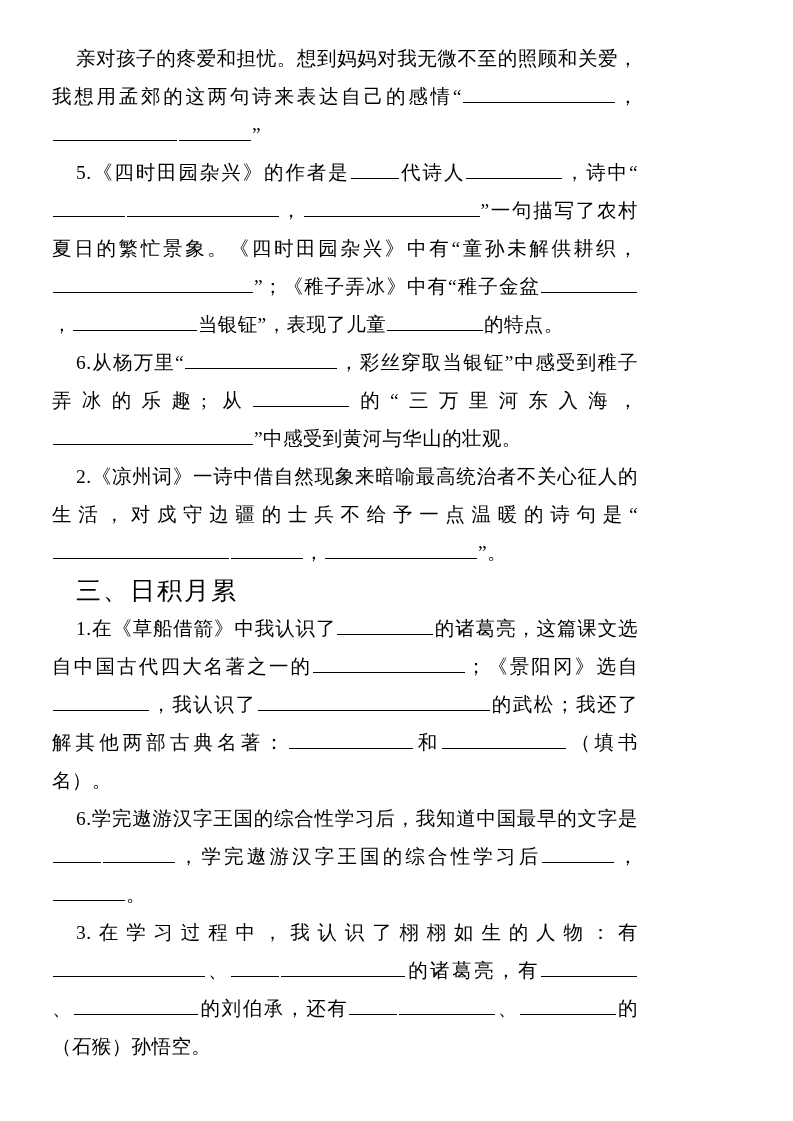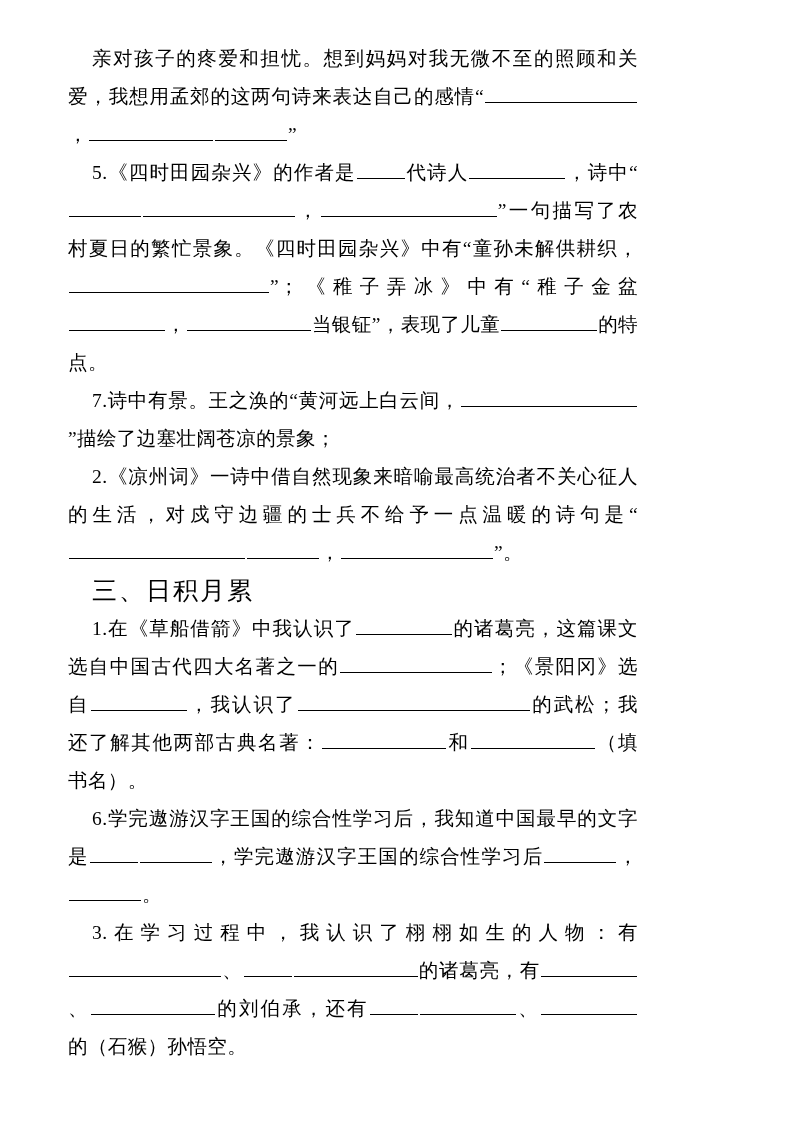--- a/index.html
+++ b/index.html
@@ -10,21 +10,21 @@
   body {
     font-family: "Liberation Serif", "DejaVu Serif", serif;
     color: #000000;
   }
   #page {
     width: 690px;
     height: 1121px;
     position: relative;
     background: #ffffff;
     box-sizing: border-box;
-    padding: 40px 52px 30px 68px;
+    padding: 40px 52px 30px 52px;
     overflow: hidden;
   }
   .doc {
     font-size: 19.5px;
     line-height: 38px;
     letter-spacing: 0.4px;
     text-align: justify;
     text-justify: inter-ideograph;
   }
   .para {
@@ -57,20 +57,20 @@
     letter-spacing: 2px;
   }
 </style>
 </head>
 <body>
 
 <div id="page">
   <div class="doc" id="doc-body">
       <p class="para indent"><span>亲对孩子的疼爱和担忧。想到妈妈对我无微不至的照顾和关爱，我想用孟郊的这两句诗来表达自己的感情“</span><span class="blank b-xl"></span><span>，</span><span class="blank b-l"></span><span class="blank b-s"></span><span>”</span></p>
       <p class="para indent"><span>5.《四时田园杂兴》的作者是</span><span class="blank b-xs"></span><span>代诗人</span><span class="blank b-m"></span><span>，诗中“</span><span class="blank b-s"></span><span class="blank b-xl"></span><span>，</span><span class="blank b-xxl"></span><span>”一句描写了农村夏日的繁忙景象。《四时田园杂兴》中有“童孙未解供耕织，</span><span class="blank b-200"></span><span>”；《稚子弄冰》中有“稚子金盆</span><span class="blank b-m"></span><span>，</span><span class="blank b-l"></span><span>当银钲”，表现了儿童</span><span class="blank b-m"></span><span>的特点。</span></p>
-      <p class="para indent"><span>7.诗中有景。王之涣的“黄河远上白云间，</span><span class="blank b-xxl"></span><span>”描绘了边塞壮阔苍凉的景象；</span></p>
+      <p class="para indent"><span>6.从杨万里“</span><span class="blank b-xl"></span><span>，彩丝穿取当银钲”中感受到稚子弄冰的乐趣; 从</span><span class="blank b-m"></span><span>的“三万里河东入海，</span><span class="blank b-200"></span><span>”中感受到黄河与华山的壮观。</span></p>
       <p class="para indent"><span>2.《凉州词》一诗中借自然现象来暗喻最高统治者不关心征人的生活，对戍守边疆的士兵不给予一点温暖的诗句是“</span><span class="blank b-xxl"></span><span class="blank b-s"></span><span>，</span><span class="blank b-xl"></span><span>”。</span></p>
       <div class="section-title indent">三、日积月累</div>
       <p class="para indent"><span>1.在《草船借箭》中我认识了</span><span class="blank b-m"></span><span>的诸葛亮，这篇课文选自中国古代四大名著之一的</span><span class="blank b-xl"></span><span>；《景阳冈》选自</span><span class="blank b-m"></span><span>，我认识了</span><span class="blank b-230"></span><span>的武松；我还了解其他两部古典名著：</span><span class="blank b-l"></span><span>和</span><span class="blank b-l"></span><span>（填书名）。</span></p>
       <p class="para indent"><span>6.学完遨游汉字王国的综合性学习后，我知道中国最早的文字是</span><span class="blank b-xs"></span><span class="blank b-s"></span><span>，学完遨游汉字王国的综合性学习后</span><span class="blank b-s"></span><span>，</span><span class="blank b-s"></span><span>。</span></p>
       <p class="para indent"><span>3.在学习过程中，我认识了栩栩如生的人物：有</span><span class="blank b-xl"></span><span>、</span><span class="blank b-xs"></span><span class="blank b-l"></span><span>的诸葛亮，有</span><span class="blank b-m"></span><span>、</span><span class="blank b-l"></span><span>的刘伯承，还有</span><span class="blank b-xs"></span><span class="blank b-m"></span><span>、</span><span class="blank b-m"></span><span>的（石猴）孙悟空。</span></p>
     </div>
 </div>
 
 </body></html>

